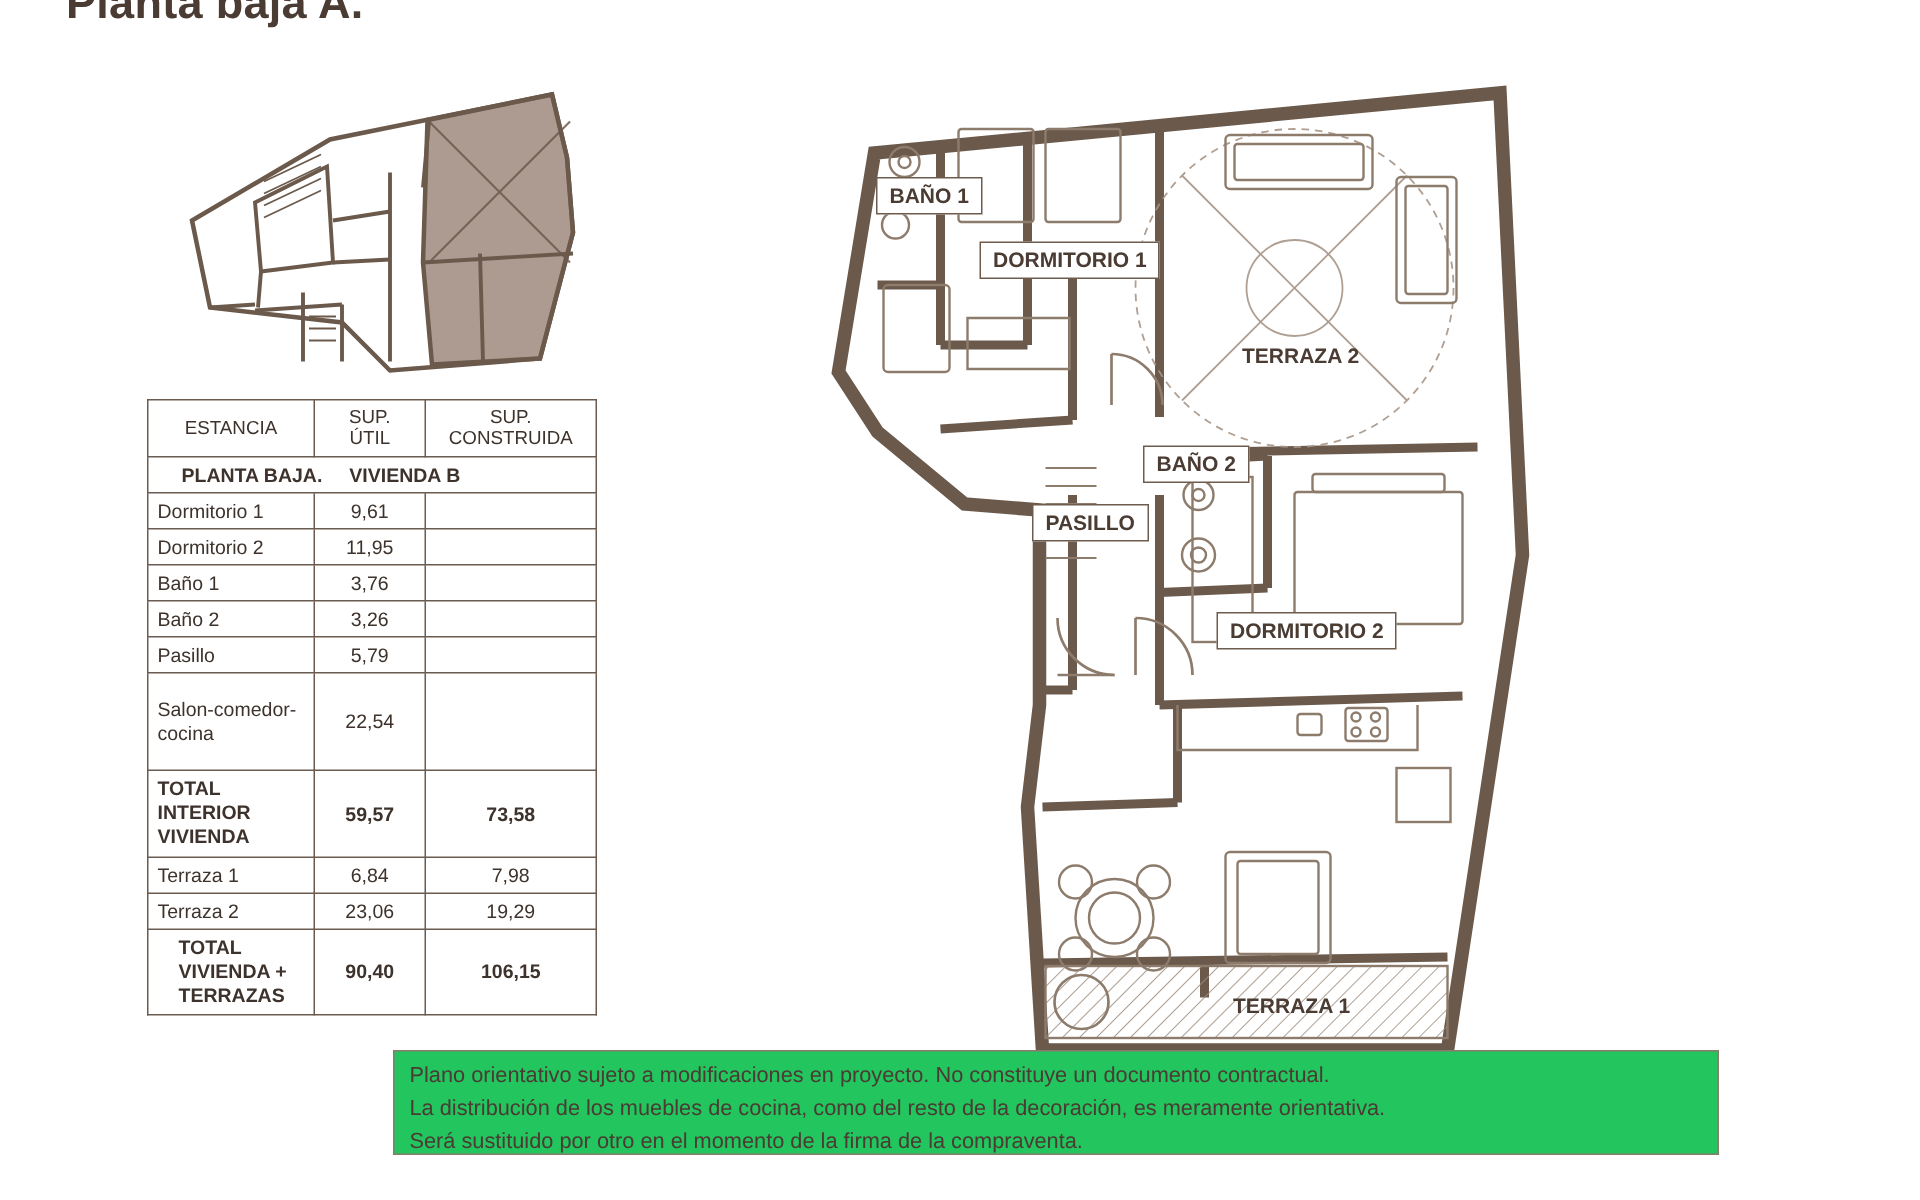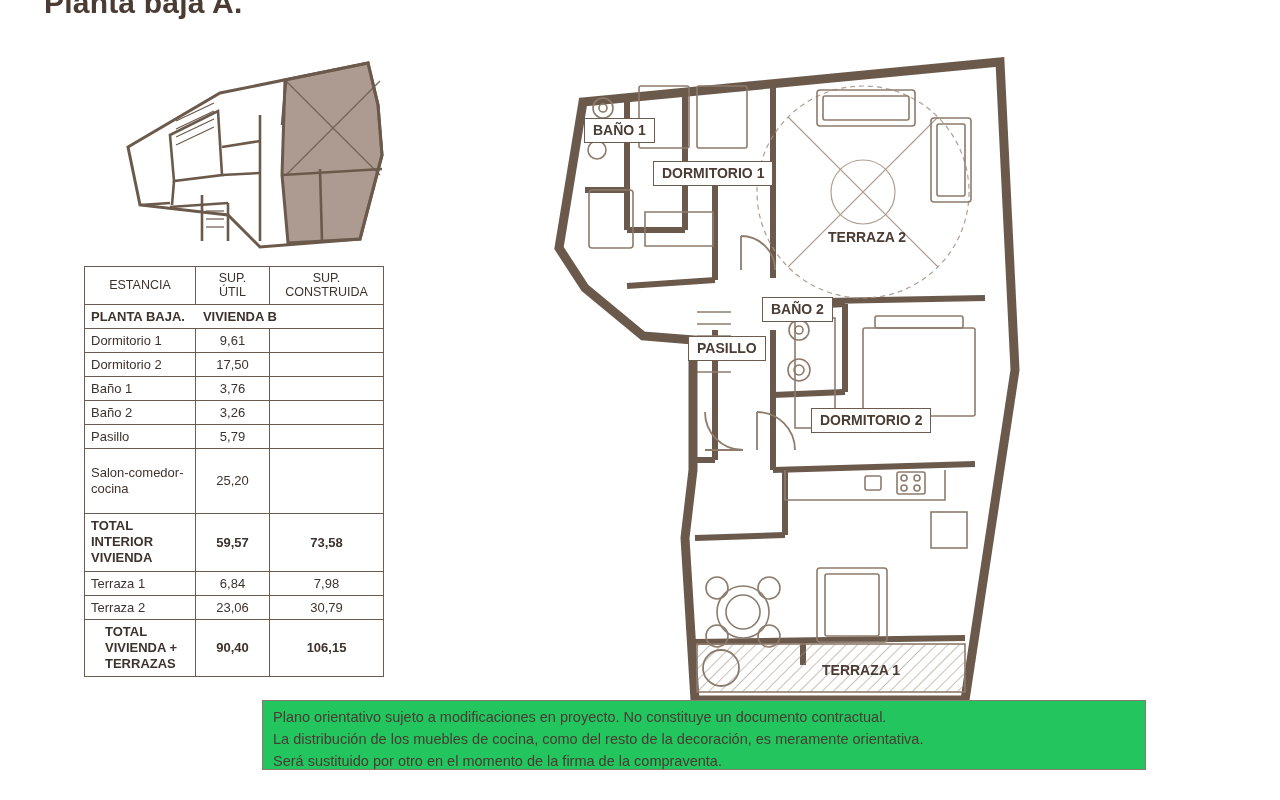--- a/index.html
+++ b/index.html
@@ -18,36 +18,36 @@
     position:absolute;left:44px;top:-14px;
     font-size:30px;font-weight:700;color:#4a3b33;
     letter-spacing:.2px;
   }
 
   
   .keyplan{position:absolute;left:110px;top:55px;width:300px;height:200px;}
   .keyplan svg{display:block;}
 
   
-  .table-wrap{position:absolute;left:84px;top:266px;width:300px;}
+  .table-wrap{position:absolute;left:98px;top:266px;width:300px;}
   table{border-collapse:collapse;width:300px;font-size:13px;color:#3d332c;}
   table td,table th{
     border:1px solid #6b5b4f;
     padding:4px 6px;
     font-weight:400;
     vertical-align:middle;
   }
   th{font-weight:700;text-align:center;font-size:12.5px;line-height:1.15;}
   .c-estancia{width:112px;}
   .c-util{width:72px;text-align:center;}
   .c-constr{width:108px;text-align:center;}
   td.num{text-align:center;}
   tr.section td{font-weight:700;font-size:13px;}
   tr.total td{font-weight:700;}
-  .section-inner{display:flex;gap:18px;}
+  .section-inner{display:flex;gap:18px;margin-left:16px;}
   .tall{height:56px;}
   .lh{line-height:1.25;}
 
   
   .plan{position:absolute;left:545px;top:40px;width:500px;height:680px;}
   .plan svg{display:block;}
 
   
   .label{
     position:absolute;
@@ -147,57 +147,57 @@
           </td>
         </tr>
 
         <tr>
           <td>Dormitorio 1</td>
           <td class="num">9,61</td>
           <td class="num"></td>
         </tr>
         <tr>
           <td>Dormitorio 2</td>
-          <td class="num">17,50</td>
+          <td class="num">11,95</td>
           <td class="num"></td>
         </tr>
         <tr>
           <td>Baño 1</td>
           <td class="num">3,76</td>
           <td class="num"></td>
         </tr>
         <tr>
           <td>Baño 2</td>
           <td class="num">3,26</td>
           <td class="num"></td>
         </tr>
         <tr>
           <td>Pasillo</td>
           <td class="num">5,79</td>
           <td class="num"></td>
         </tr>
         <tr>
           <td class="tall lh" style="word-break:break-word;">Salon-comedor-cocina</td>
-          <td class="num">25,20</td>
+          <td class="num">22,54</td>
           <td class="num"></td>
         </tr>
         <tr class="total">
           <td class="lh" style="word-break:break-word;">TOTAL INTERIOR VIVIENDA</td>
           <td class="num">59,57</td>
           <td class="num">73,58</td>
         </tr>
         <tr>
           <td>Terraza 1</td>
           <td class="num">6,84</td>
           <td class="num">7,98</td>
         </tr>
         <tr>
           <td>Terraza 2</td>
           <td class="num">23,06</td>
-          <td class="num">30,79</td>
+          <td class="num">19,29</td>
         </tr>
         <tr class="total">
           <td class="lh" style="word-break:break-word;padding-left:20px;">TOTAL VIVIENDA + TERRAZAS</td>
           <td class="num">90,40</td>
           <td class="num">106,15</td>
         </tr>
       </tbody>
     </table>
   </div>
 

